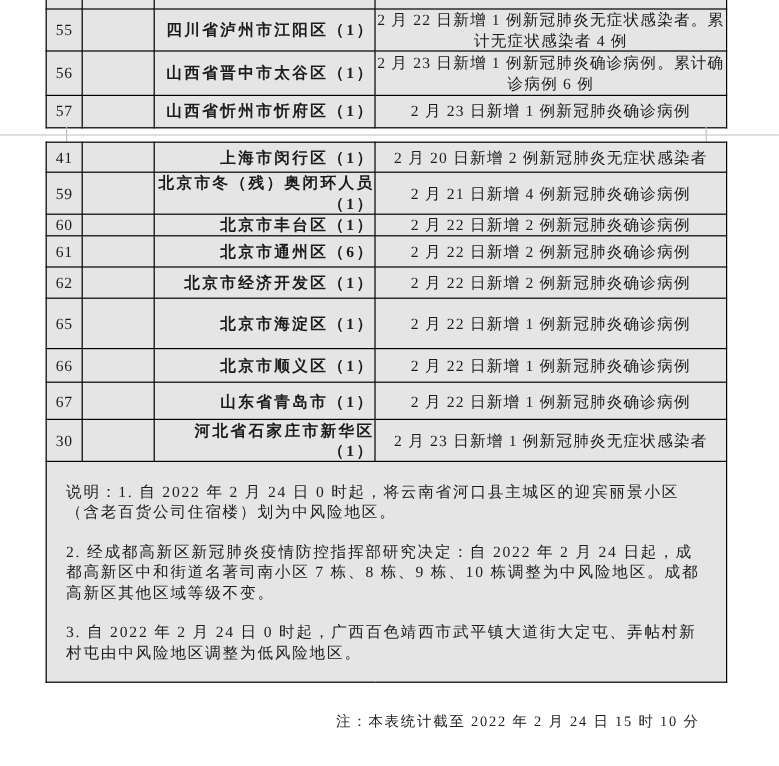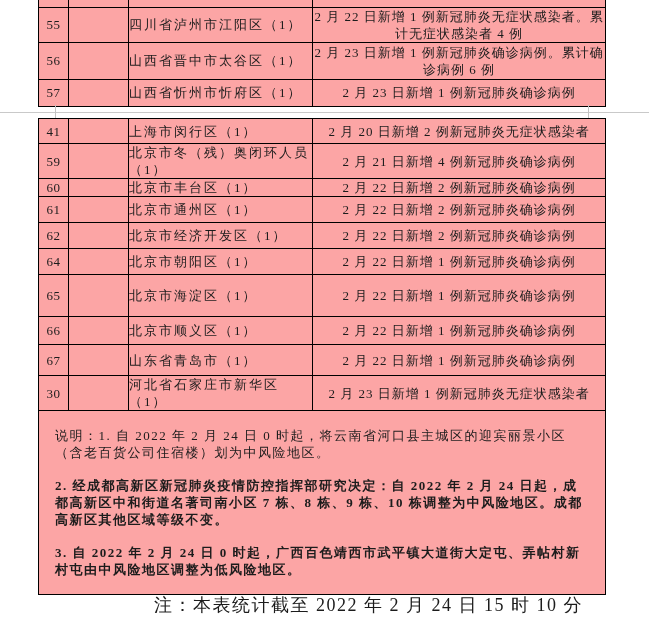--- a/index.html
+++ b/index.html
@@ -12,73 +12,73 @@
     overflow: hidden;
   }
   .canvas { position: absolute; inset: 0; background: #ffffff; }
 
   table.risk-table {
     position: absolute;
     left: 38px;
     border-collapse: collapse;
     table-layout: fixed;
     width: 567px;
-    background: #fca5a5;
+    background: #e5e5e5;
   }
   table.risk-table td {
     border: 1.6px solid #000000;
     padding: 0;
     font-size: 13px;
     line-height: 17px;
     vertical-align: middle;
     overflow: hidden;
   }
   .frag1 { top: 0; }
   .frag1, .frag1 tr:first-child td { border-top: none; }
   .frag2 { top: 118px; }
 
   col.c1 { width: 30px; }
   col.c2 { width: 60px; }
   col.c3 { width: 184px; }
   col.c4 { width: 293px; }
 
   td.c-no { text-align: center; letter-spacing: 0.5px; }
   td.c-empty {}
-  td.c-region { text-align: left; letter-spacing: 2px; padding: 1px 3px; }
+  td.c-region { text-align: right; letter-spacing: 2px; padding: 1px 3px; font-weight: bold; }
   td.c-desc { text-align: center; letter-spacing: 1px; padding: 2px 4px 2px 7px; }
 
   td.notes-cell {
     vertical-align: top;
     padding: 5px 8px 4px 7px;
     letter-spacing: 1.5px;
     line-height: 21px;
   }
   td.notes-cell p { margin: 16px; }
-  td.notes-cell p + p { margin-top: 11px; font-weight: bold; }
+  td.notes-cell p + p { margin-top: 11px; }
 
   .stitch-line {
     position: absolute;
     left: 0; top: 112px;
     width: 649px; height: 1px;
     background: #c9c9c9;
   }
   .stitch-tick {
     position: absolute;
     width: 1px; height: 15px;
     top: 105px;
     background: #c3c3c3;
   }
   .stitch-tick.left  { left: 55px; }
   .stitch-tick.right { left: 588px; }
 
   .footer-note {
     position: absolute;
     top: 593px;
     right: 66px;
-    font-size: 18px;
+    font-size: 12px;
     letter-spacing: 1.5px;
     white-space: nowrap;
   }
 </style>
 </head>
 <body>
 
 <div class="canvas">
 
   <table class="risk-table frag1">
@@ -142,34 +142,28 @@
     </tr>
     <tr style="height:17px">
       <td class="c-no">60</td>
       <td class="c-empty"></td>
       <td class="c-region">北京市丰台区（1）</td>
       <td class="c-desc">2 月 22 日新增 2 例新冠肺炎确诊病例</td>
     </tr>
     <tr style="height:26px">
       <td class="c-no">61</td>
       <td class="c-empty"></td>
-      <td class="c-region">北京市通州区（1）</td>
+      <td class="c-region">北京市通州区（6）</td>
       <td class="c-desc">2 月 22 日新增 2 例新冠肺炎确诊病例</td>
     </tr>
     <tr style="height:26px">
       <td class="c-no">62</td>
       <td class="c-empty"></td>
       <td class="c-region">北京市经济开发区（1）</td>
       <td class="c-desc">2 月 22 日新增 2 例新冠肺炎确诊病例</td>
-    </tr>
-    <tr style="height:26px">
-      <td class="c-no">64</td>
-      <td class="c-empty"></td>
-      <td class="c-region">北京市朝阳区（1）</td>
-      <td class="c-desc">2 月 22 日新增 1 例新冠肺炎确诊病例</td>
     </tr>
     <tr style="height:42px">
       <td class="c-no">65</td>
       <td class="c-empty"></td>
       <td class="c-region">北京市海淀区（1）</td>
       <td class="c-desc">2 月 22 日新增 1 例新冠肺炎确诊病例</td>
     </tr>
     <tr style="height:28px">
       <td class="c-no">66</td>
       <td class="c-empty"></td>

